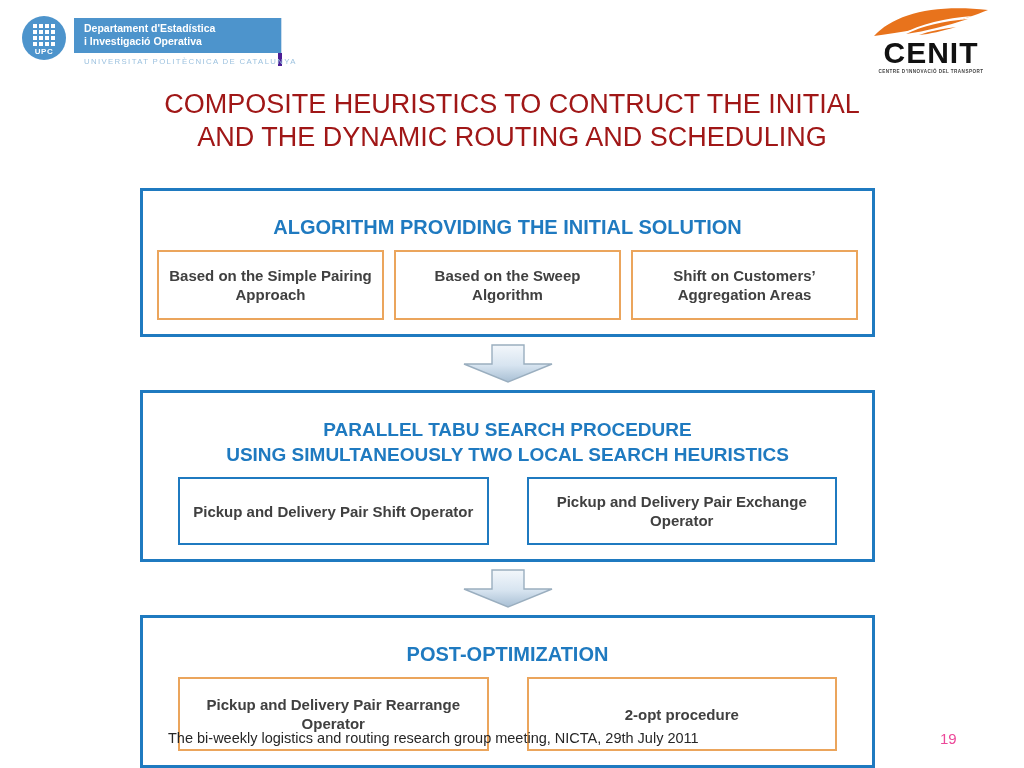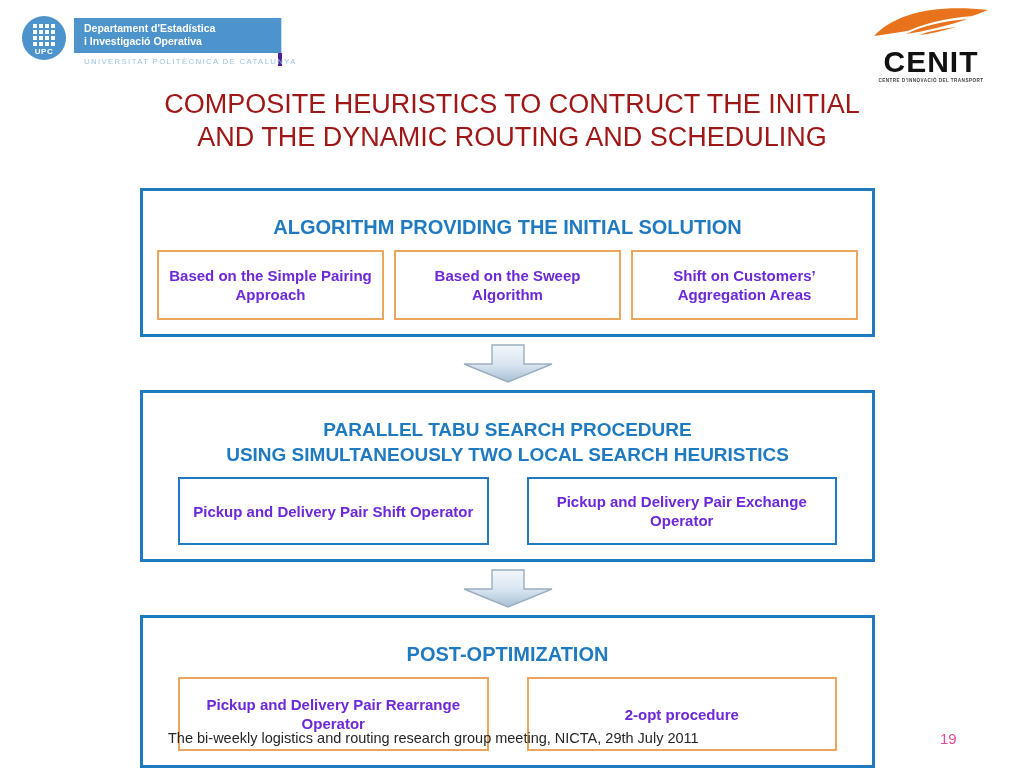--- a/index.html
+++ b/index.html
@@ -90,21 +90,21 @@
     text-align: center;
   }
   .cenit-swoosh { width: 118px; height: 30px; display: block; margin: 0 auto; }
   .cenit-word {
     font-family: "Liberation Sans", sans-serif;
     font-size: 30px;
     font-weight: bold;
     letter-spacing: 1px;
     color: #111111;
     line-height: 28px;
-    margin-top: 10px;
+    margin-top: 1px;
   }
   .cenit-tag {
     font-size: 4.6px;
     letter-spacing: 0.45px;
     color: #444444;
     margin-top: 2px;
     font-weight: bold;
   }
 
   
@@ -147,21 +147,21 @@
   .stage-row {
     display: flex;
     justify-content: space-between;
     gap: 14px;
   }
 
   .sub-box {
     flex: 1 1 0;
     border: 2px solid #eba55c;
     background: #ffffff;
-    color: #6d28d9;
+    color: #404040;
     font-size: 15px;
     font-weight: bold;
     line-height: 19px;
     text-align: center;
     padding: 14px 6px;
     min-height: 66px;
     display: flex;
     align-items: center;
     justify-content: center;
   }

